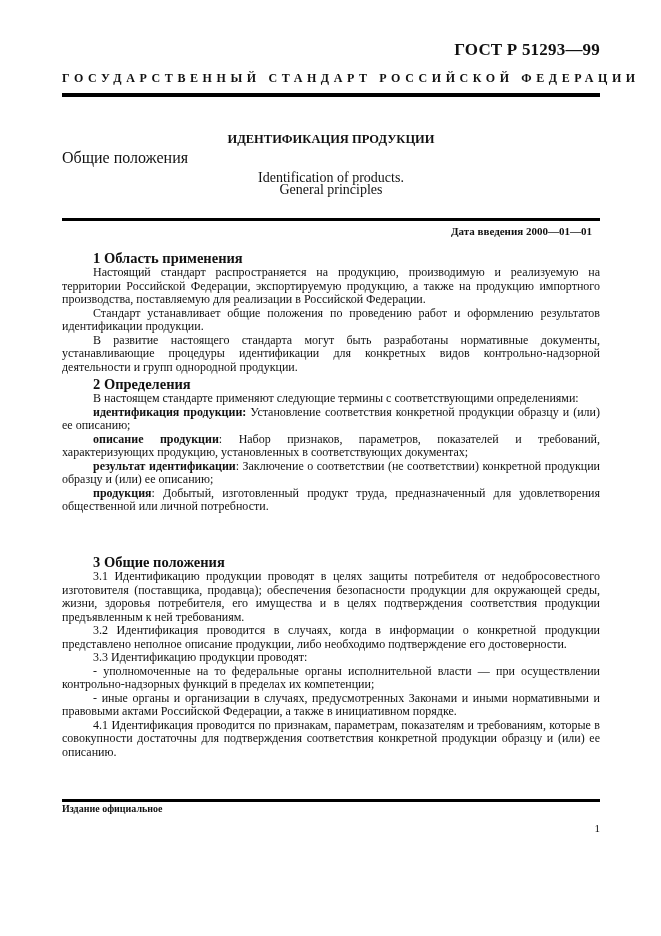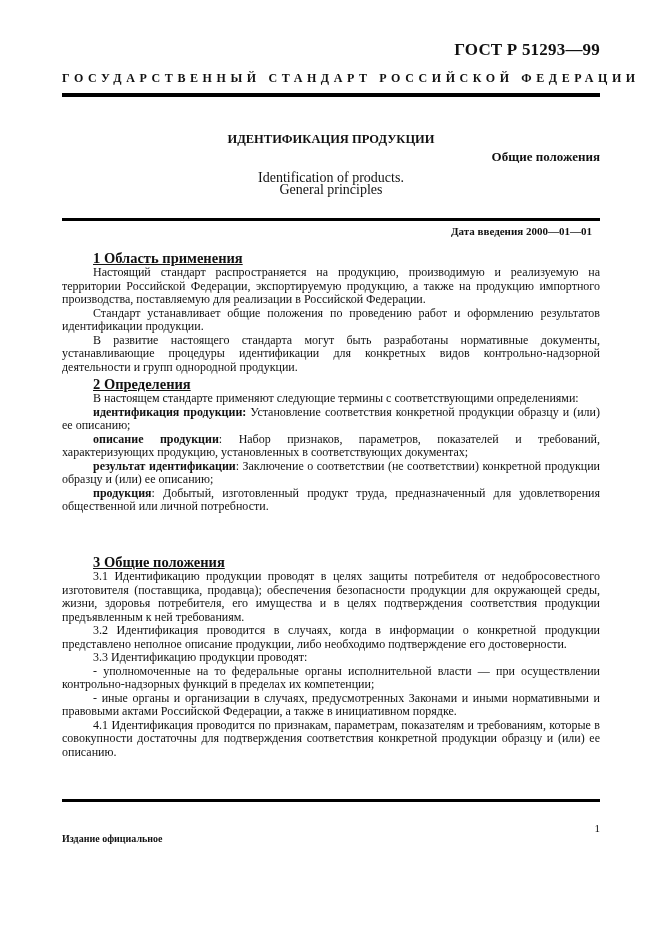--- a/index.html
+++ b/index.html
@@ -2,34 +2,34 @@
 <html><head>
   <meta charset="utf-8">
   <style>
     html, body { margin: 0; padding: 0; background: #ffffff; }
     body { width: 661px; height: 936px; position: relative; overflow: hidden; color: #111; font-family: "Liberation Serif", "DejaVu Serif", serif; }
     .page { position: absolute; left: 62px; top: 0; width: 538px; height: 936px; }
     .gost-code { position: absolute; right: 0; top: 40px; font-weight: bold; font-size: 17px; letter-spacing: 0.2px; }
     .state-std { position: absolute; left: 0; top: 71px; width: 538px; font-weight: bold; font-size: 12px; letter-spacing: 4.6px; white-space: nowrap; }
     .rule-top { position: absolute; left: 0; top: 93px; width: 538px; height: 4px; background: #000; }
     .title { position: absolute; left: 0; top: 124px; width: 538px; text-align: center; font-weight: bold; font-size: 12.5px; margin-top: 8px; }
-    .subtitle { position: absolute; left: 0; top: 149px; width: 538px; text-align: right; font-weight: bold; font-size: 13px; }
+    .subtitle { position: absolute; left: 0; top: 149px; width: 538px; text-align: left; font-weight: normal; font-size: 16px; }
     .en-title { position: absolute; left: 0; top: 172px; width: 538px; text-align: center; font-size: 14px; line-height: 12px; }
     .rule-mid { position: absolute; left: 0; top: 218px; width: 538px; height: 3px; background: #000; }
     .intro-date { position: absolute; right: 8px; top: 225px; font-weight: bold; font-size: 11px; }
     .section { position: absolute; left: 0; width: 538px; }
-    .h { font-weight: bold; font-size: 14.5px; margin: 0 0 0 31px; line-height: 16px; text-decoration: underline; }
+    .h { font-weight: bold; font-size: 14.5px; margin: 0 0 0 31px; line-height: 16px; }
     .body { margin-top: 0; font-size: 12px; line-height: 13.5px; text-align: justify; }
     .body p { margin: 0; text-indent: 31px; }
     .body b { font-weight: bold; }
     .sec1 { top: 250px; }
     .sec2 { top: 376px; }
     .sec3 { top: 554px; }
     .rule-bottom { position: absolute; left: 0; top: 799px; width: 538px; height: 3px; background: #000; }
-    .edition { position: absolute; left: 0; top: 803px; font-weight: bold; font-size: 10px; margin-top: 30px; }
+    .edition { position: absolute; left: 0; top: 803px; font-weight: bold; font-size: 10px; }
     .page-num { position: absolute; right: 0; top: 822px; font-size: 11px; }
   </style>
 </head>
 <body>
 
 <div class="page">
   <div class="gost-code">ГОСТ Р 51293—99</div>
   <div class="state-std">ГОСУДАРСТВЕННЫЙ СТАНДАРТ РОССИЙСКОЙ ФЕДЕРАЦИИ</div>
   <div class="rule-top"></div>
 

